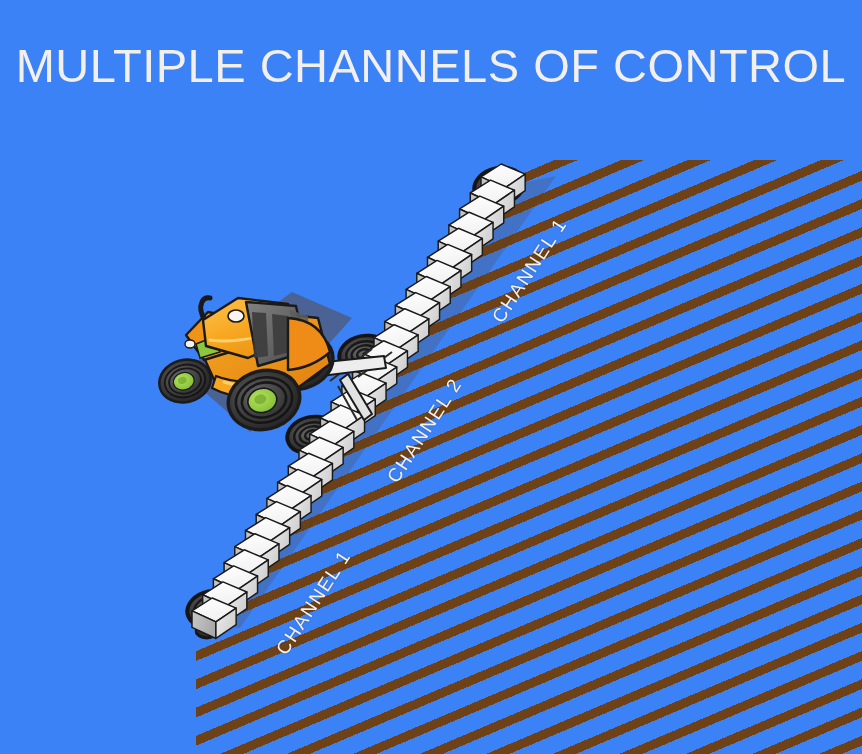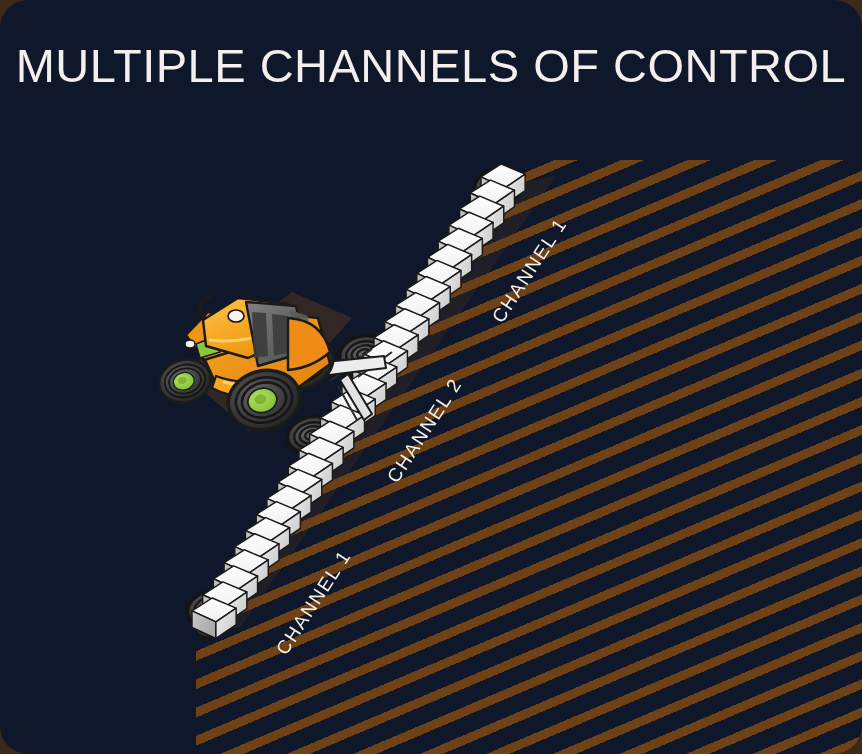--- a/index.html
+++ b/index.html
@@ -7,22 +7,21 @@
     margin: 0;
     padding: 0;
     background: #3a2a1c;
   }
   #stage {
     position: relative;
     width: 862px;
     height: 754px;
     overflow: hidden;
     font-family: "Liberation Sans", sans-serif;
-    background: #0f172a;
-    border-radius: 28px;
+    background: #3b82f6;
   }
 
   
   #field-stripes {
     position: absolute;
     inset: 0;
     
     background-image: repeating-linear-gradient(
       157deg,
       #6e4216 0px,

